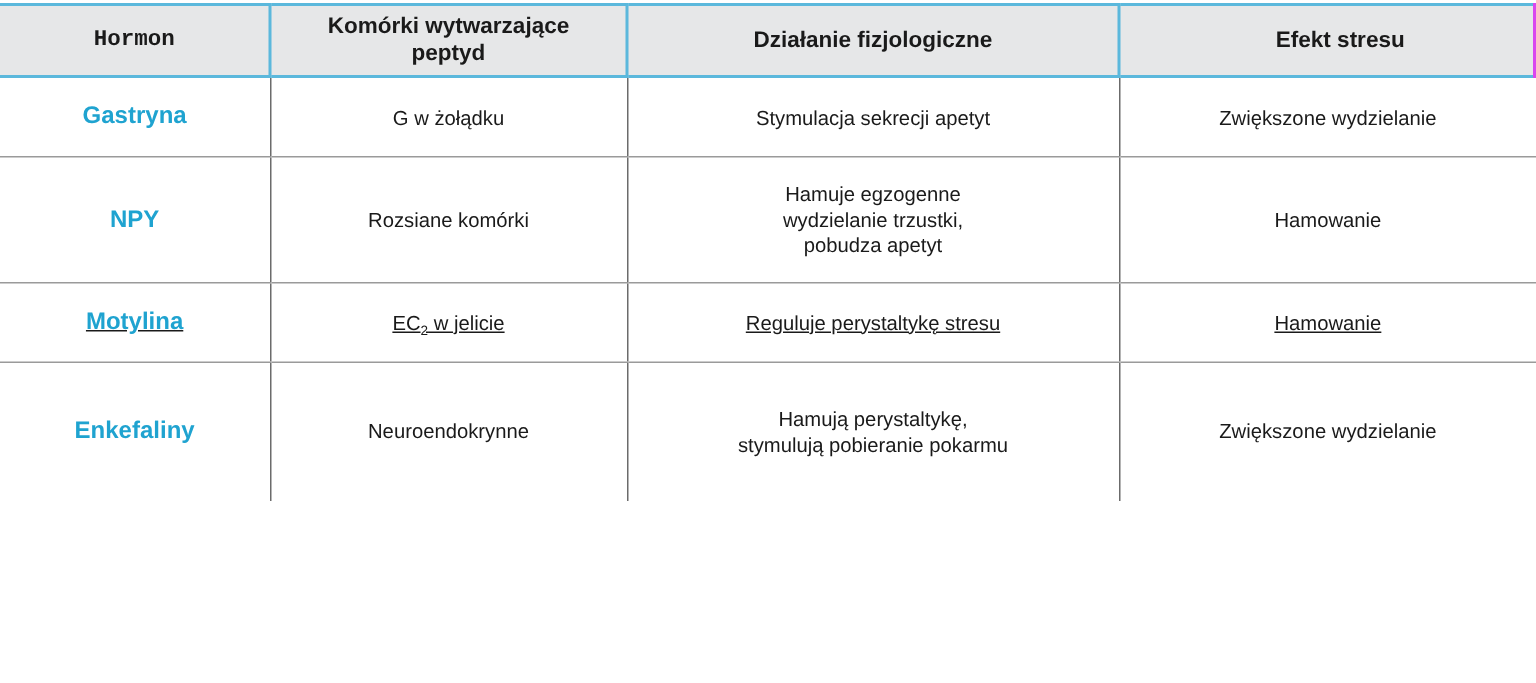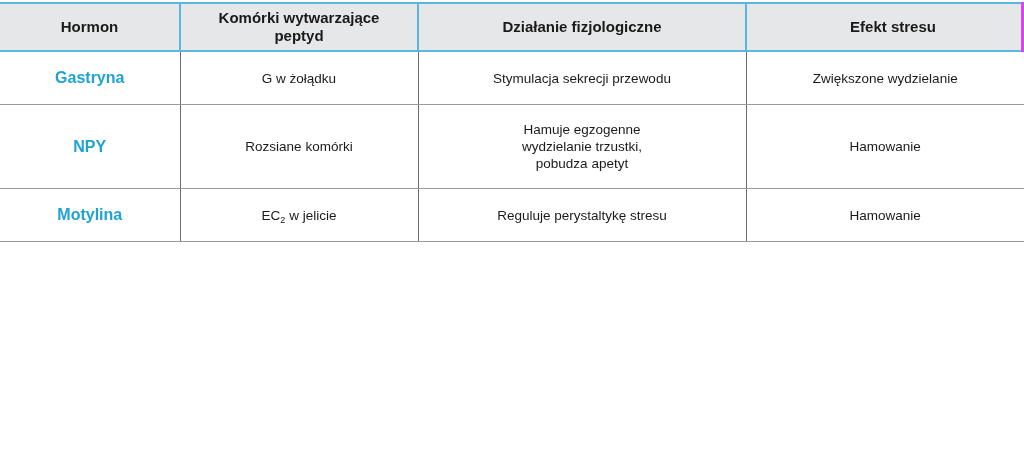--- a/index.html
+++ b/index.html
@@ -32,22 +32,22 @@
       font-size: 15px;
       line-height: 18px;
       color: #1a1a1a;
       text-align: center;
       vertical-align: middle;
       border: 2px solid #5bb8dc;
       border-left: none;
       height: 46px;
       padding: 0 6px;
     }
-    th:last-child { border-right: 6px solid #d946ef; padding-left: 24px; }
-    th.first { border-left: none; }
+    th:last-child { border-right: 4px solid #d946ef; padding-left: 24px; }
+    th.first { border-left: none; font-family: Liberation Mono, monospace; }
     td {
       font-size: 13.5px;
       line-height: 17px;
       text-align: center;
       vertical-align: middle;
       border-top: 1.5px solid #9a9a9a;
       border-bottom: 1.5px solid #9a9a9a;
       border-left: 1.5px solid #6b6b6b;
       padding: 16px 6px;
       color: #1a1a1a;
@@ -79,31 +79,38 @@
       <th class="multiline">Komórki wytwarzające
 peptyd</th>
       <th class="multiline">Działanie fizjologiczne</th>
       <th class="multiline">Efekt stresu</th>
     </tr>
   </thead>
   <tbody>
     <tr style="height:29px;">
       <td class="hormone multiline">Gastryna</td>
       <td class="multiline">G w żołądku</td>
-      <td class="multiline">Stymulacja sekrecji przewodu</td>
+      <td class="multiline">Stymulacja sekrecji apetyt</td>
       <td class="multiline">Zwiększone wydzielanie</td>
     </tr>
     <tr style="height:66px;">
       <td class="hormone multiline">NPY</td>
       <td class="multiline">Rozsiane komórki</td>
       <td class="multiline">Hamuje egzogenne
 wydzielanie trzustki,
 pobudza apetyt</td>
       <td class="multiline">Hamowanie</td>
     </tr>
-    <tr style="height:27px;">
+    <tr style="height:27px;text-decoration:underline;">
       <td class="hormone multiline">Motylina</td>
       <td><span>EC</span><sub>2</sub><span> w jelicie</span></td>
       <td class="multiline">Reguluje perystaltykę stresu</td>
       <td class="multiline">Hamowanie</td>
     </tr>
+    <tr class="r-last" style="height:92px;">
+      <td class="hormone multiline">Enkefaliny</td>
+      <td class="multiline">Neuroendokrynne</td>
+      <td class="multiline">Hamują perystaltykę,
+stymulują pobieranie pokarmu</td>
+      <td class="multiline">Zwiększone wydzielanie</td>
+    </tr>
   </tbody>
 </table>
 
 </body></html>

